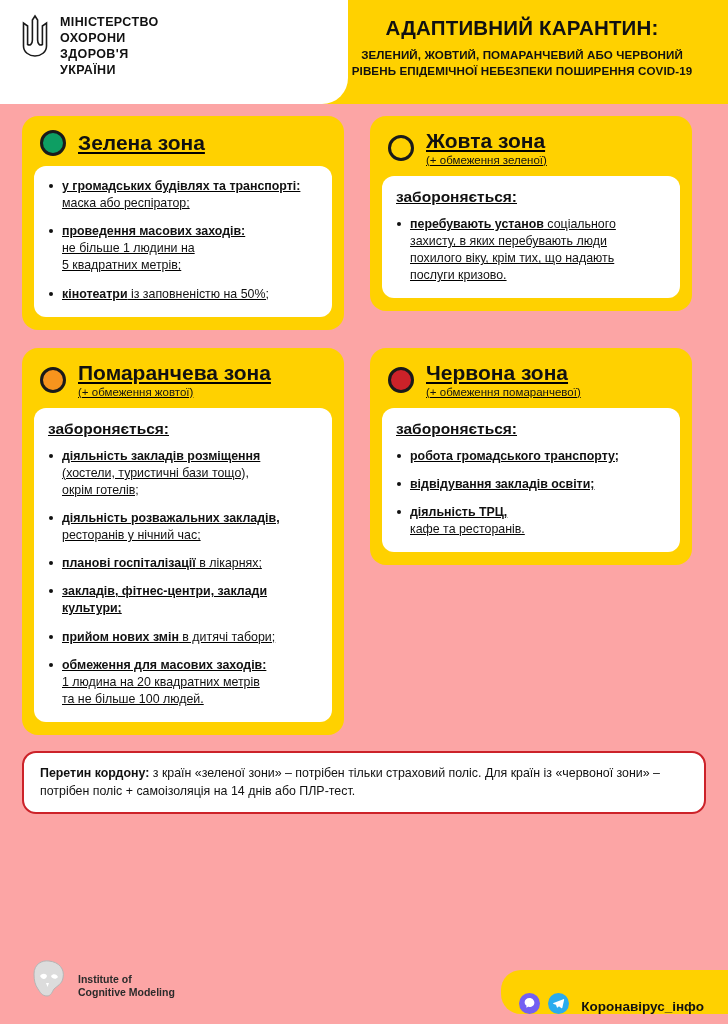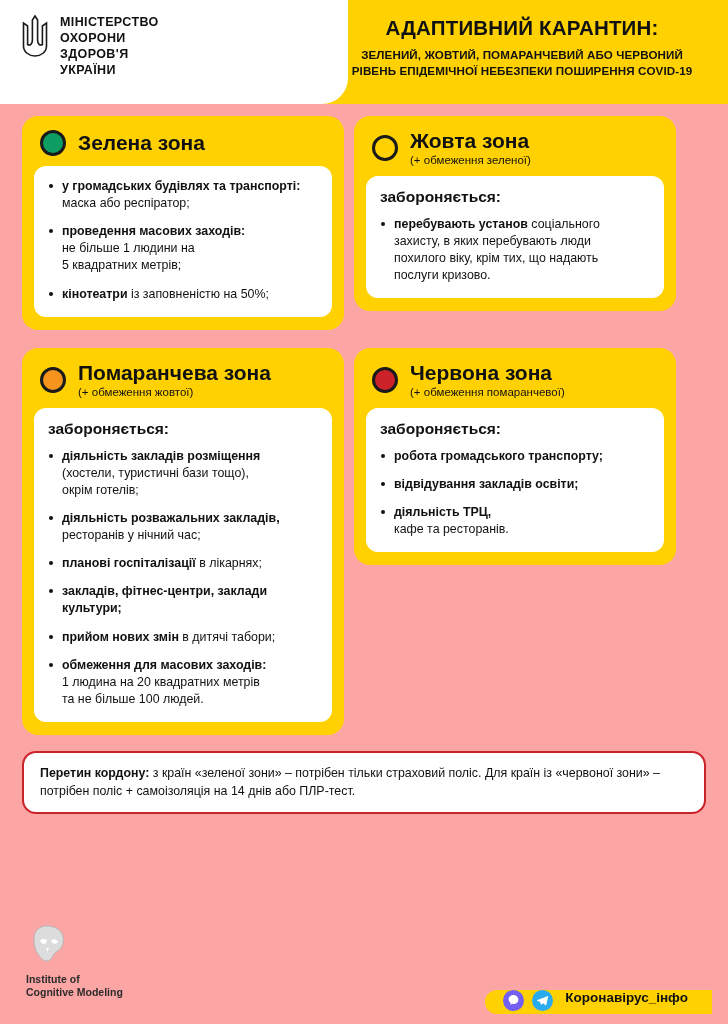--- a/index.html
+++ b/index.html
@@ -69,21 +69,22 @@
     line-height: 1.42;
     letter-spacing: 0.1px;
   }
 
   
   .zones {
     position: relative;
     margin: 12px 22px 0 22px;
     display: grid;
     grid-template-columns: 322px 322px;
-    gap: 0 10px;
+    gap: 0 26px;
+    text-decoration: underline;
   }
   .card {
     background: #FFD100;
     border-radius: 16px;
     padding: 12px 12px 13px 12px;
     align-self: start;
   }
   .card.green  { grid-column: 1; grid-row: 1; margin-bottom: 18px; }
   .card.yellow { grid-column: 2; grid-row: 1; }
   .card.orange { grid-column: 1; grid-row: 2; }
@@ -163,41 +164,40 @@
   
   .footer {
     position: absolute;
     left: 0; bottom: 0;
     width: 728px; height: 86px;
   }
   .icm {
     position: absolute;
     left: 26px; bottom: 24px;
     display: flex;
-    align-items: flex-start;
+    align-items: flex-end;
     gap: 8px;
-    flex-direction: column;
   }
   .icm-mark { width: 44px; height: 42px; }
   .icm-text {
     font-size: 10.5px;
     font-weight: bold;
     line-height: 1.3;
     color: #2b2b2b;
   }
   .tg-badge {
     position: absolute;
-    right: 16px; bottom: 10px;
+    right: 0; bottom: 10px;
     background: #FFD100;
     border-top-left-radius: 20px;
     border-bottom-left-radius: 20px;
-    height: 24px;
+    height: 44px;
     padding: 0 24px 0 18px;
     display: flex;
-    align-items: flex-start;
+    align-items: flex-end;
     gap: 8px;
   }
   .tg-badge .lbl {
     font-size: 13.5px;
     font-weight: bold;
     color: #111;
     margin-left: 4px;
   }
   .circ {
     width: 21px; height: 21px;

